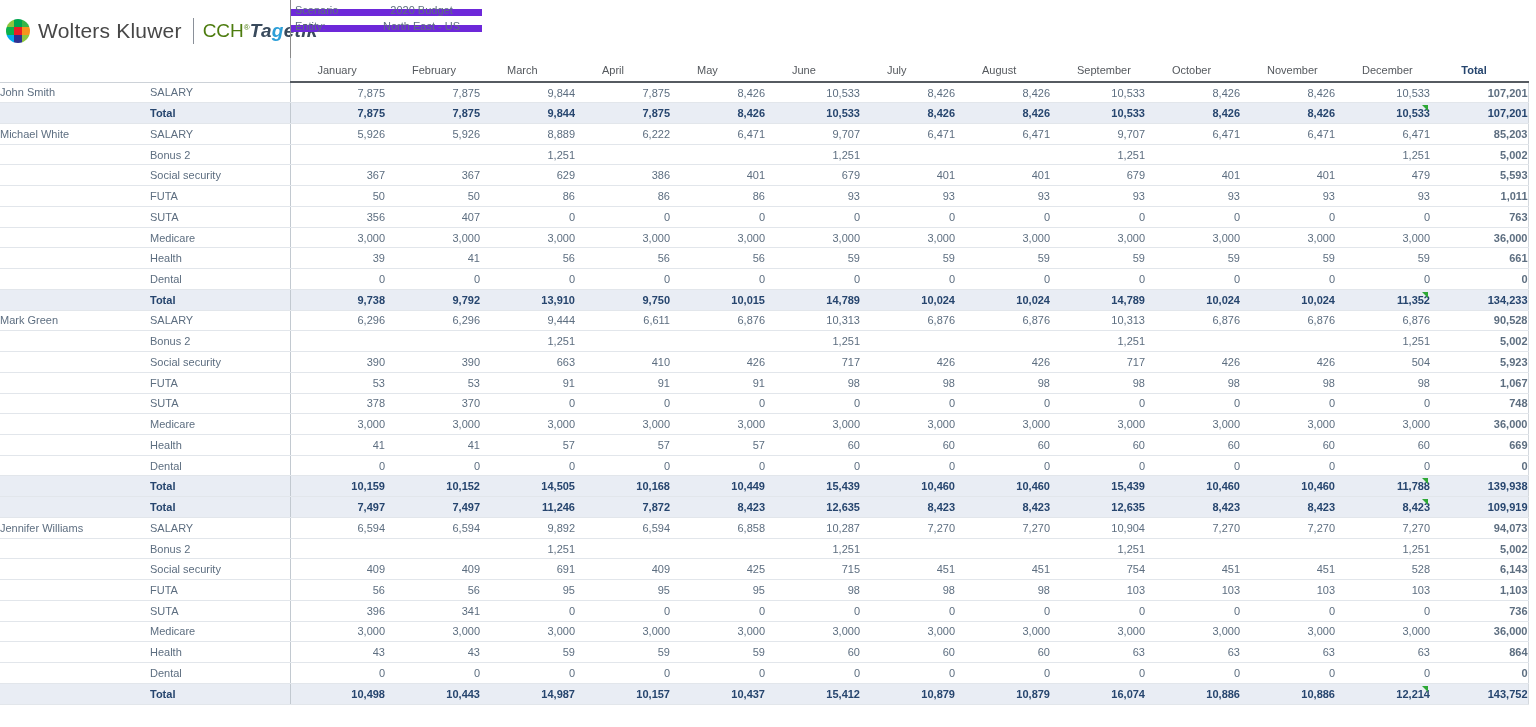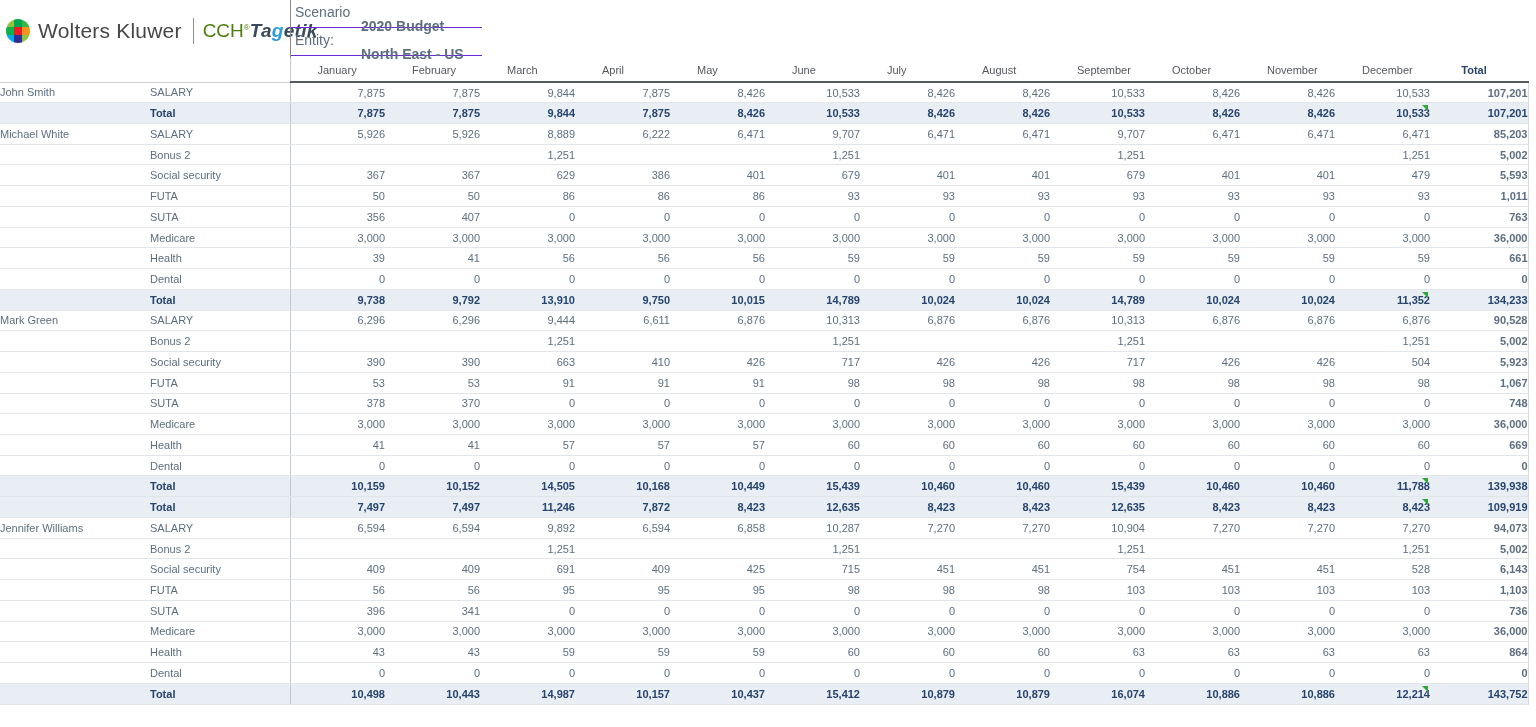--- a/index.html
+++ b/index.html
@@ -14,23 +14,23 @@
   .wk-icon i { display:block; }
   .wk-brand { font-size:21px; color:#474747; letter-spacing:0.2px; }
   .logo-sep { width:1px; height:26px; background:#8a9099; margin:0 9px 0 11px; }
   .cch { font-size:19px; color:#4d7c0f; }
   .cch sup { font-size:8px; }
   .tagetik { font-size:19px; font-style:italic; color:#394a5c; font-weight:bold; letter-spacing:0.3px;}
   .tagetik .g { color:#2d9fd8; }
 
   
   .filters { position:absolute; left:290px; top:0; width:192px; height:58px; border-left:1px solid #8a8a8a; }
-  .filter-row { display:flex; height:28px; border-bottom:1px solid #6d28d9; font-size:14px; color:#5d6e80; }
+  .filter-row { display:flex; height:16px; border-bottom:7px solid #6d28d9; font-size:11px; color:#5d6e80; }
   .filter-label { width:70px; padding:4px 0 0 4px; }
-  .filter-value { flex:1; padding-top:18px;font-weight:bold; }
+  .filter-value { flex:1; text-align:center; padding-top:4px; }
 
   
   table.grid { position:absolute; top:58px; left:0; width:1528px; border-collapse:collapse; table-layout:fixed; }
   .grid th, .grid td { font-size:11px; overflow:hidden; white-space:nowrap; padding:0; vertical-align:middle; }
 
   .grid thead th { height:24px; font-weight:normal; color:#54585d; text-align:left; padding-left:27px;
                    border-bottom:2px solid #565b61; }
   .grid thead th.corner { border-bottom:1px solid #cdd2d8; padding:0; }
   .grid thead th.corner2 { border-bottom:1px solid #cdd2d8; border-right:1px solid #c2c9d0; padding:0; }
   .grid thead th.total-h { font-weight:bold; color:#26456e; text-align:center; padding:0 10px 0 0; }

